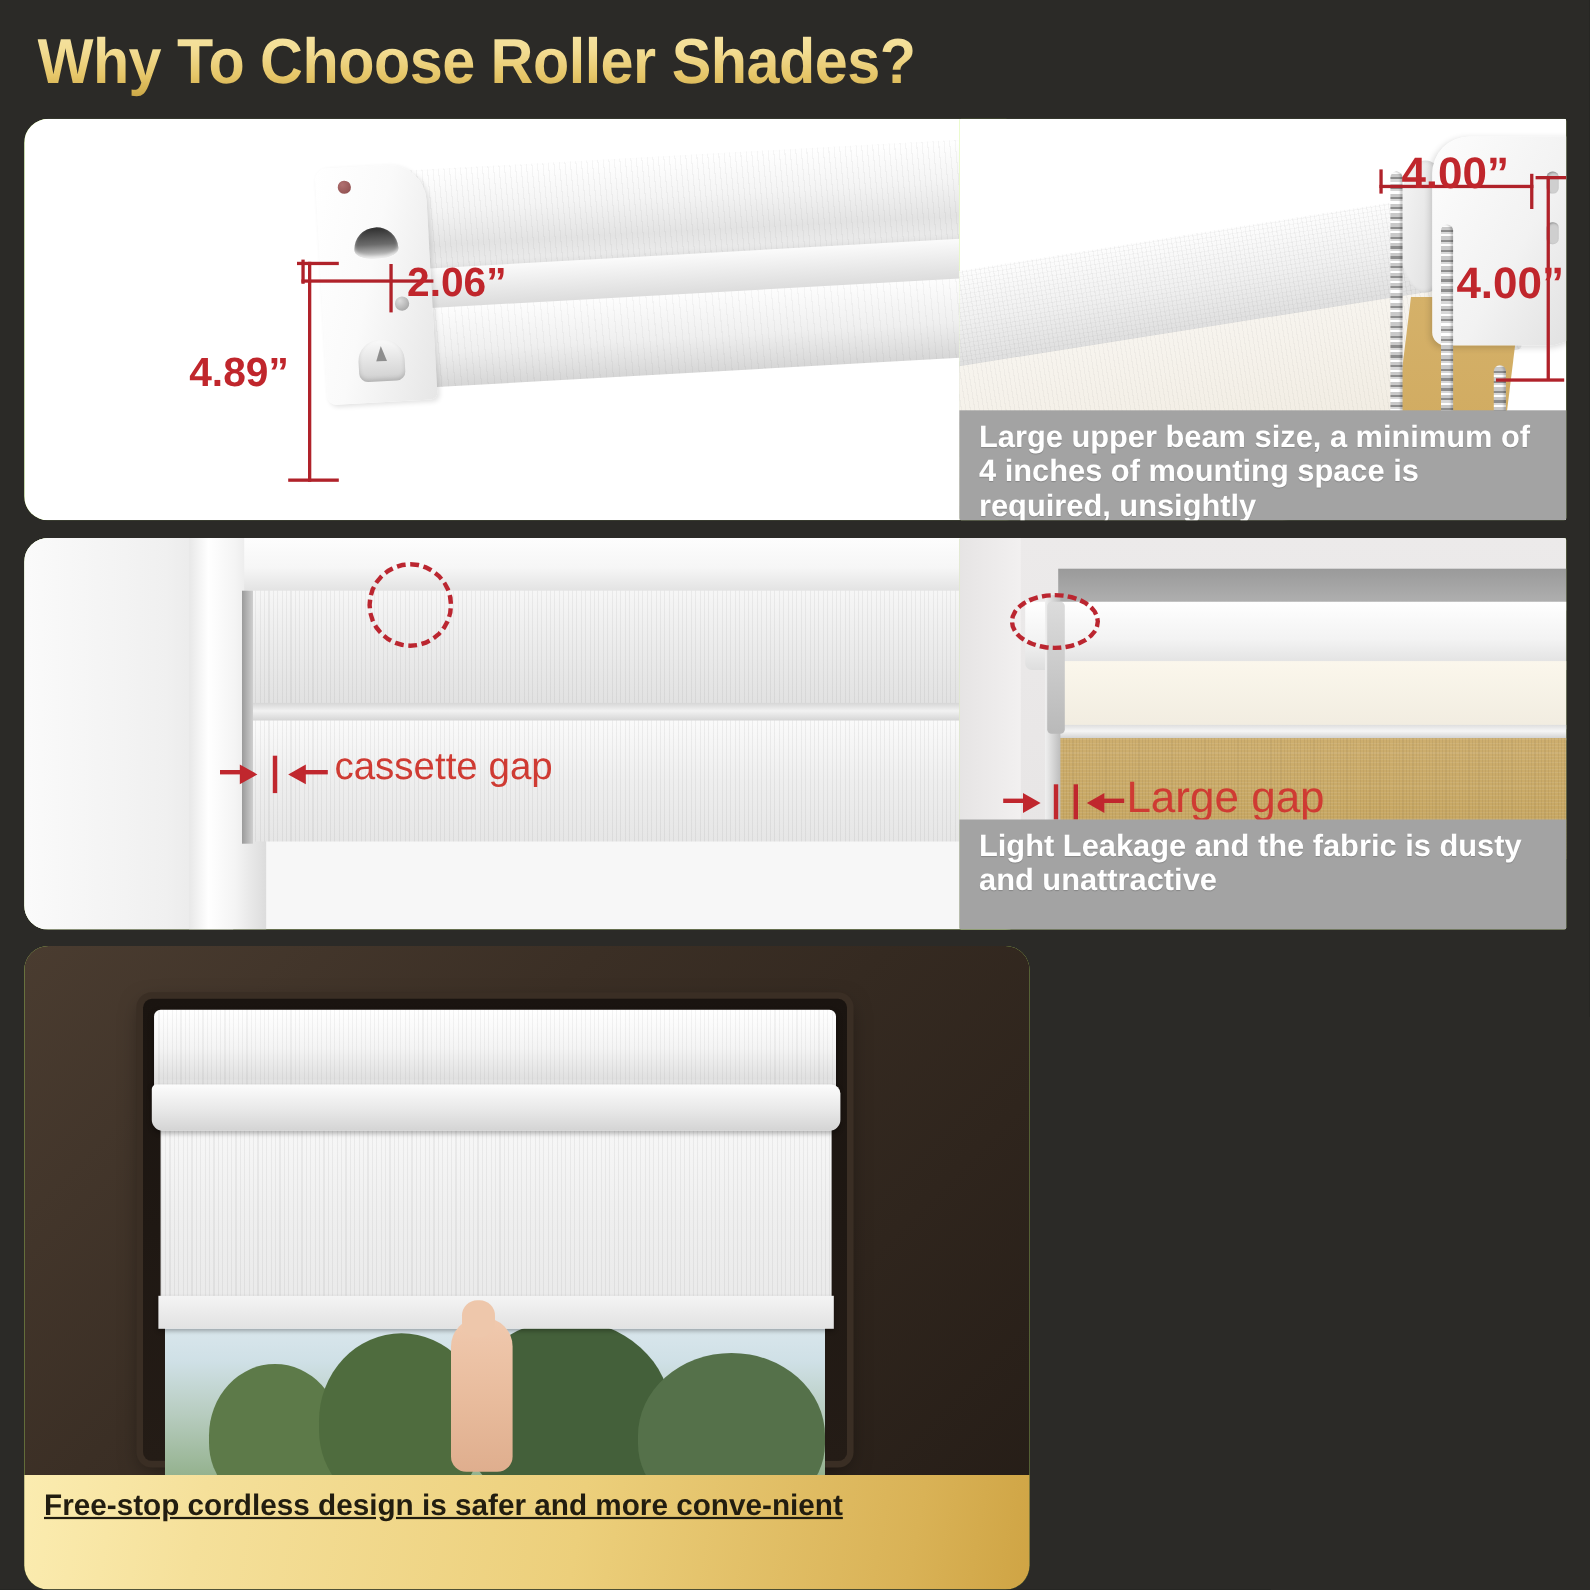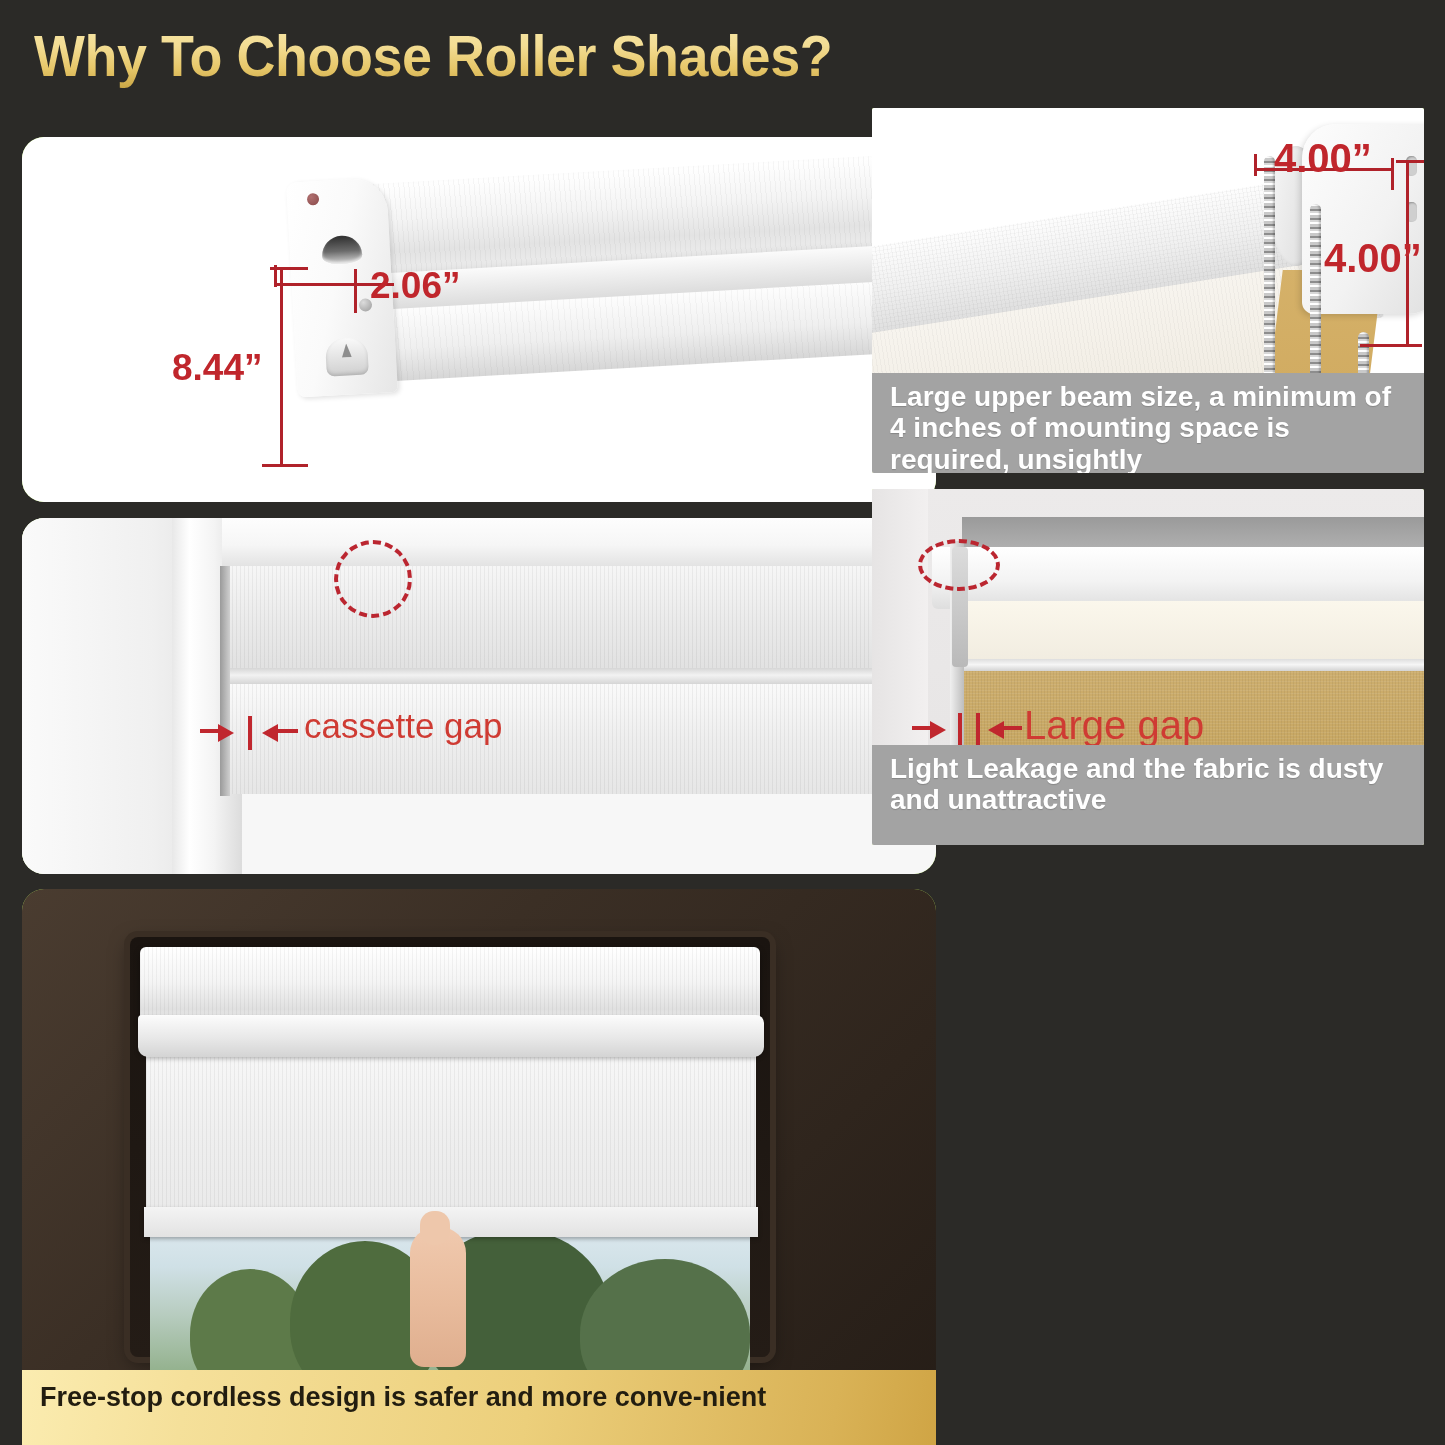--- a/index.html
+++ b/index.html
@@ -21,21 +21,21 @@
     background:linear-gradient(180deg,#f6e6a8 0%,#f3dd94 35%,#e6c668 70%,#c9a544 100%);
     -webkit-background-clip:text; background-clip:text;
     color:transparent; -webkit-text-fill-color:transparent;
     white-space:nowrap;
   }
 
   
   .grid{ position:absolute; left:0; top:108px; width:1445px; height:1337px; }
 
   .panel{ position:absolute; overflow:hidden; }
-  .panel.left  { left:22px;  width:914px; border-radius:22px;margin-top:29px; }
+  .panel.left  { left:22px;  width:914px; border-radius:22px; }
   .panel.right { left:872px; width:552px; border-radius:2px; }
 
   .row1{ top:0px;   height:365px; }
   .row2{ top:381px; height:356px; }
   .row3{ top:752px; height:585px; }
 
   .photo{ position:absolute; left:0; right:0; top:0; bottom:0; background:#bef264; overflow:hidden; }
 
   
   .cap{
@@ -48,21 +48,21 @@
     background:linear-gradient(100deg,#fbecb0 0%,#f5e09a 18%,#eccf7b 55%,#d9b256 88%,#cfa444 100%);
     color:#221d10; font-size:27px;
     border-radius:0 0 22px 22px;
     height:96px;
   }
   .cap.bad{
     background:#a3a3a3; color:#ffffff; font-size:28px;
     height:100px; padding-top:8px;
     text-shadow:0 1px 1px rgba(0,0,0,.18);
   }
-  .row3 .cap.good{ height:104px; }
+  .row3 .cap.good{ height:104px;text-decoration:underline; }
   .row3 .cap.bad { height:104px; }
 
   
   .p1bg{ position:absolute; inset:0; background:#ffffff; }
   .valance{
     position:absolute; left:270px; top:22px; width:700px; height:240px;
     transform:rotate(-3.2deg);
   }
   .val-top{
     position:absolute; left:40px; top:10px; width:660px; height:92px;
@@ -362,21 +362,21 @@
       </div>
 
       <div class="dim" style="left:252px;top:146px;width:120px;height:3px;"></div>
       <div class="dim" style="left:252px;top:128px;width:3px;height:22px;"></div>
       <div class="dim" style="left:332px;top:132px;width:3px;height:44px;"></div>
       <div class="dimlabel" style="left:348px;top:128px;font-size:37px;">2.06”</div>
 
       <div class="dim" style="left:258px;top:130px;width:3px;height:200px;"></div>
       <div class="dim" style="left:248px;top:130px;width:38px;height:3px;"></div>
       <div class="dim" style="left:240px;top:327px;width:46px;height:3px;"></div>
-      <div class="dimlabel" style="left:150px;top:210px;font-size:37px;">8.44”</div>
+      <div class="dimlabel" style="left:150px;top:210px;font-size:37px;">4.89”</div>
     </div>
   </div>
 
   <div class="panel right row1">
     <div class="photo">
       <div class="p2bg"></div>
 
       <div class="shade2-roll"></div>
       <div class="shade2-fab"></div>
       <div class="shade2-tan"></div>

